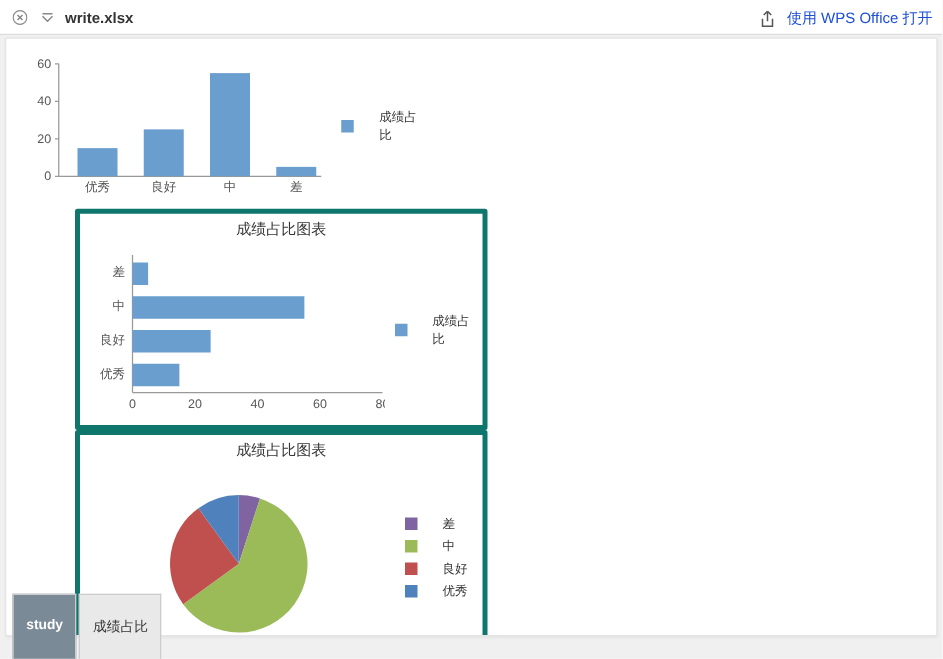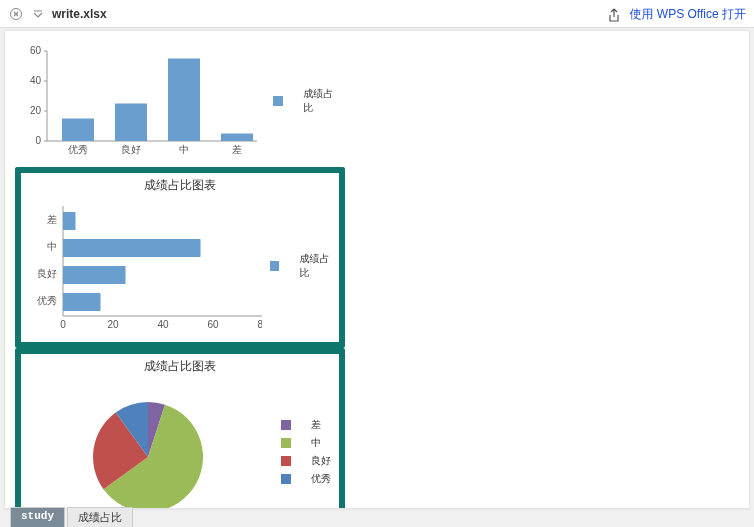--- a/index.html
+++ b/index.html
@@ -35,22 +35,23 @@
       margin: 2px 4px 0 4px;
       box-shadow: 0 1px 2px rgba(0,0,0,0.05);
       border-radius: 2px;
     }
     .chart-block {
       position: relative;
       width: 330px;
       padding: 4px 2px 6px 2px;
     }
     .highlighted {
-      border: 6px solid #0f766e;
+      border: 4px solid #0f766e;
       border-radius: 2px;
+      margin-left: 45px;
     }
     .chart-title {
       text-align: center;
       font-size: 12px;
       margin-bottom: 2px;
     }
     .chart-row {
       display: flex;
       align-items: center;
       gap: 8px;
@@ -66,26 +67,25 @@
     .swatch { width: 10px; height: 10px; display: inline-block; }
     .bottom-tabs {
       position: absolute;
       bottom: 0;
       left: 10px;
       display: flex;
       gap: 2px;
       font-size: 11px;
     }
     .tab {
-      padding: 2px 10px;
+      padding: 18px 10px;
       background: #e9e9e9;
       border: 1px solid #ccc;
       border-bottom: none;
       cursor: pointer;
-      font-family: Liberation Mono, monospace;
     }
     .tab.active {
       background: #7b8a97;
       color: #fff;
       font-weight: 600;
     }
     svg text { font-size: 10px; fill: #555; font-family: inherit; }
   </style>
 </head>
 <body>

